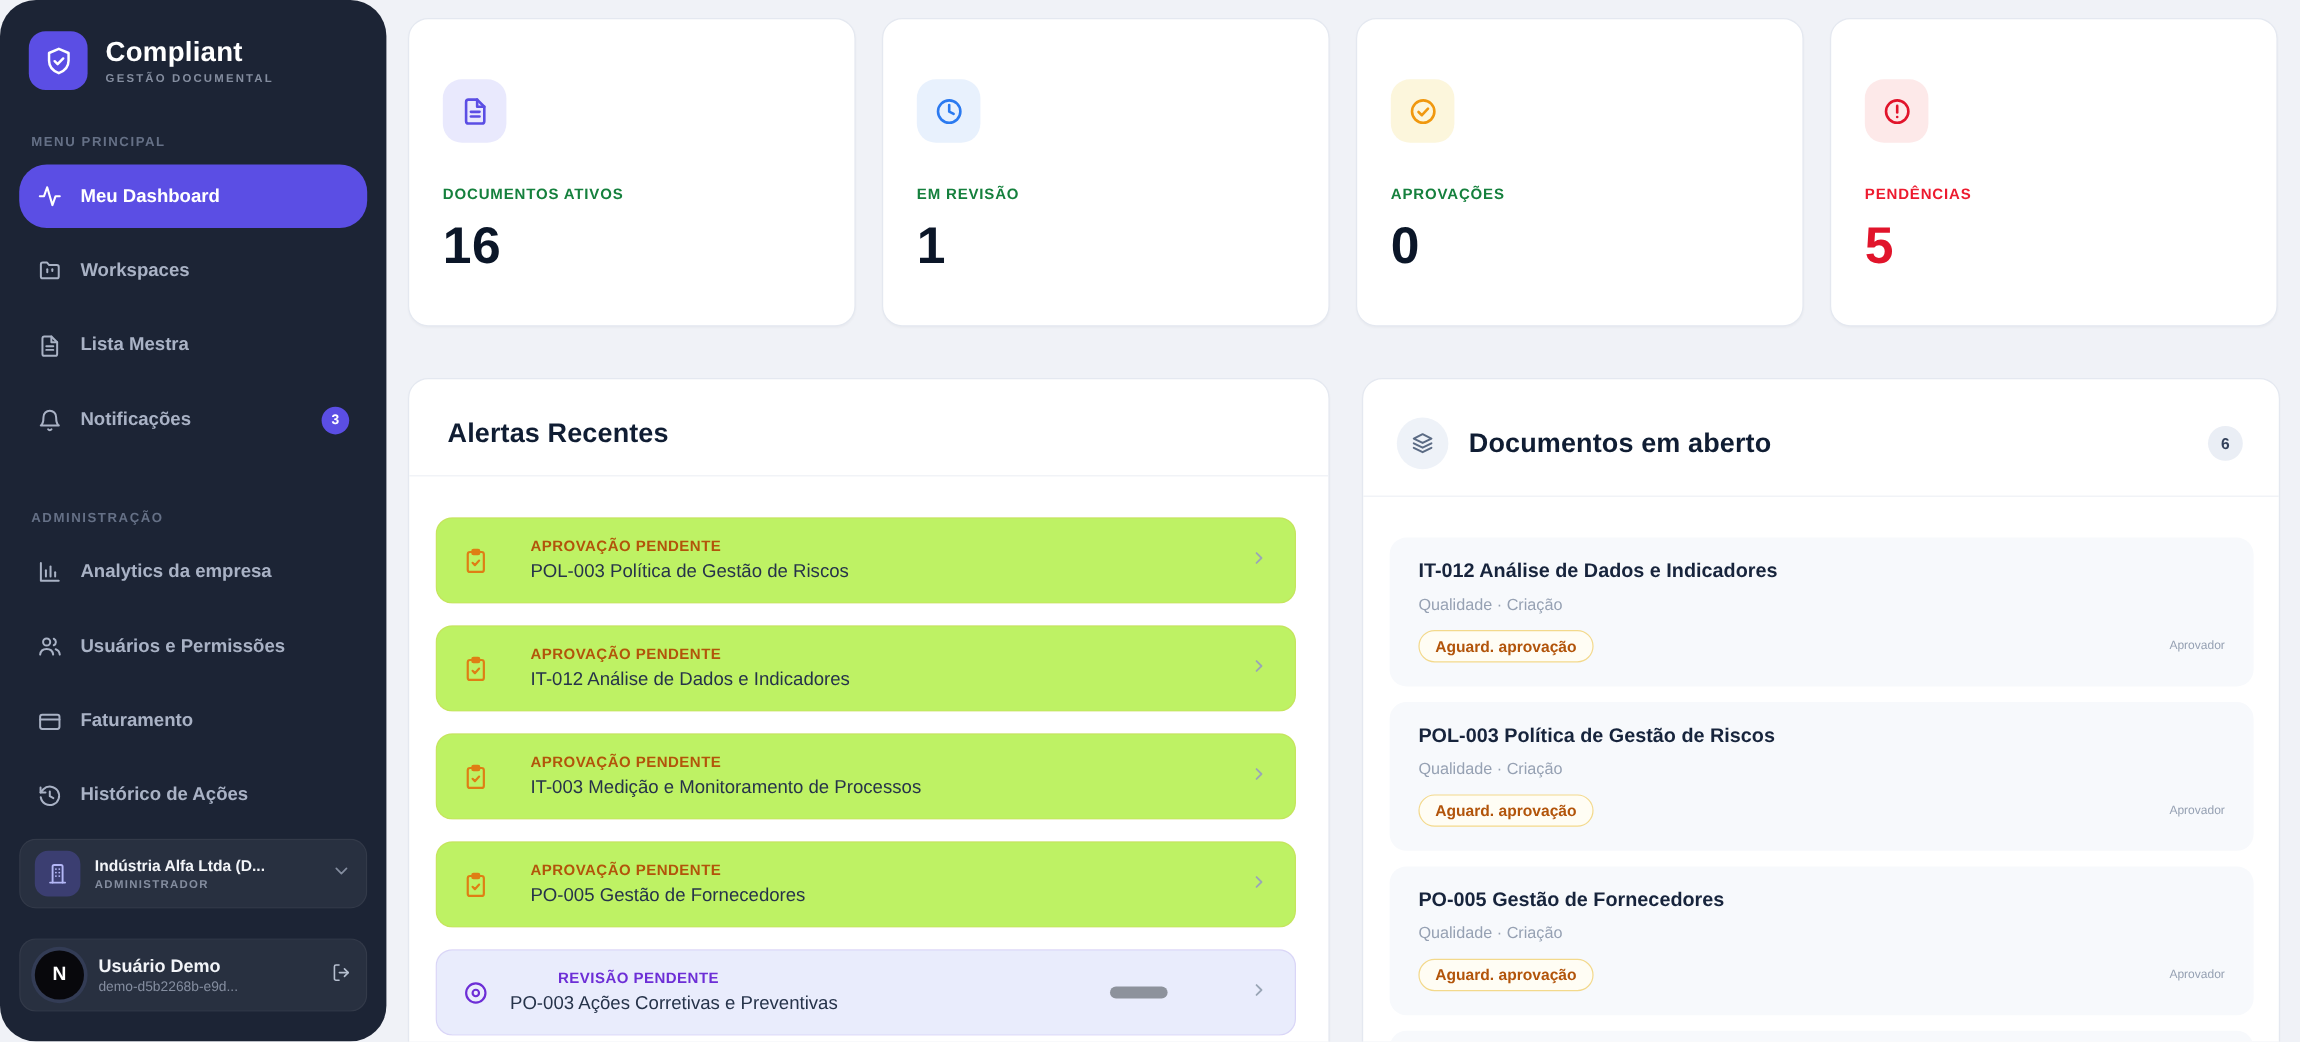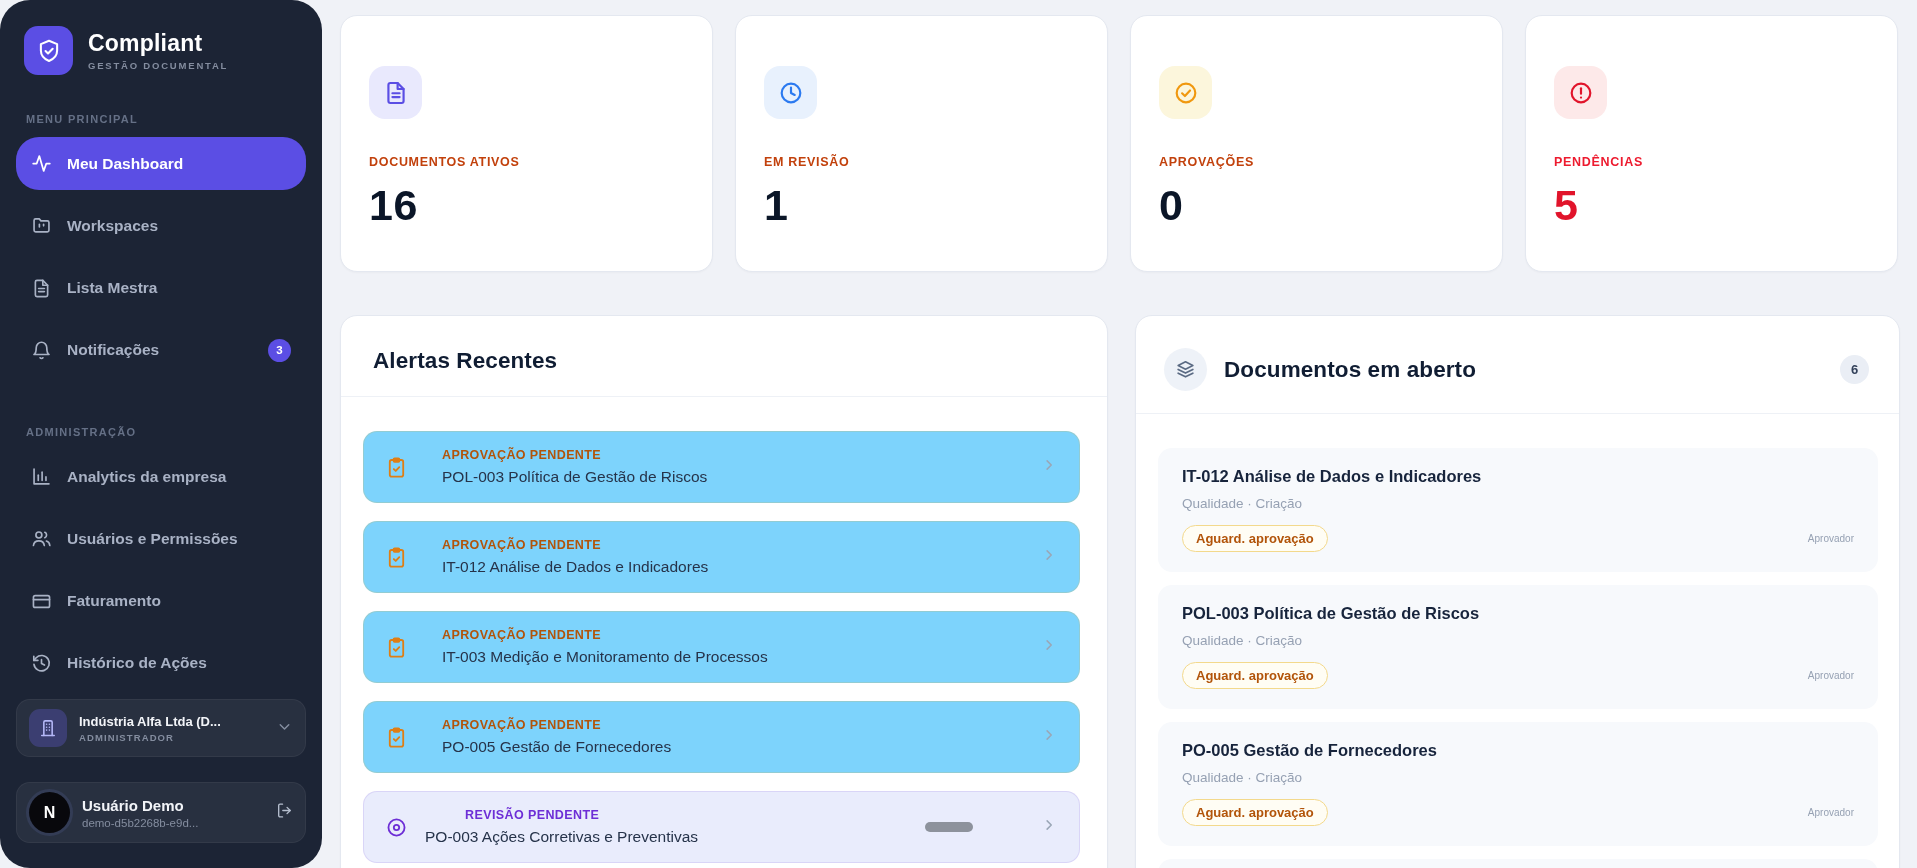--- a/index.html
+++ b/index.html
@@ -33,42 +33,42 @@
   .avatar { width:41px; height:41px; border-radius:50%; background:#08080c; color:#fff; font-size:16px; font-weight:700; display:flex; align-items:center; justify-content:center; flex:none; box-shadow:0 0 0 3px #333c55; }
   .user-name { font-size:15px; font-weight:700; color:#f2f4f8; white-space:nowrap; overflow:hidden; }
   .user-id { font-size:11.5px; color:#848d9f; margin-top:3px; white-space:nowrap; overflow:hidden; }
 
   
   .main { flex:1; padding:15px 17px 0 18px; }
   .stats { display:flex; gap:22px; }
   .stat { width:373px; height:257px; background:#fff; border:1px solid #e4e8f0; border-radius:17px; padding:50px 28px; box-shadow:0 1px 2px rgba(16,24,40,.03); }
   .stat-tile { width:53px; height:53px; border-radius:16px; display:flex; align-items:center; justify-content:center; margin-bottom:36px; }
   .stat-tile svg { width:26px; height:26px; }
-  .stat-label { font-size:12.5px; font-weight:700; letter-spacing:.7px; color:#c2410c; }
+  .stat-label { font-size:12.5px; font-weight:700; letter-spacing:.7px; color:#15803d; }
   .stat-value { font-size:43px; font-weight:800; color:#0b1628; margin-top:12px; letter-spacing:.5px; }
   .stat.s-violet .stat-tile { background:#e9e9fd; }
   .stat.s-blue   .stat-tile { background:#e8f1fd; }
   .stat.s-amber  .stat-tile { background:#fcf6dc; }
   .stat.s-red    .stat-tile { background:#fde9e9; }
   .stat.s-red .stat-label { color:#ed1b2f; }
   .stat.s-red .stat-value { color:#e1142b; }
 
   .panels { display:flex; gap:27px; margin-top:43px; }
   .panel { background:#fff; border:1px solid #e4e8f0; border-radius:17px; box-shadow:0 1px 2px rgba(16,24,40,.03); height:700px; }
   .panel-head { padding:32px 30px 22px 32px; display:flex; align-items:center; gap:17px; border-bottom:1px solid #eef1f6; }
   .panel-title { font-size:22.5px; font-weight:800; color:#101d33; letter-spacing:.1px; flex:1; }
   .alerts { width:768px; }
   .alert-list { padding:34px 27px 0 22px; }
   .alert { display:flex; align-items:center; gap:17px; height:72px; border-radius:14px; padding:0 21px; margin-bottom:18px; cursor:pointer; }
   .alert svg.lead { width:23px; height:23px; flex:none; }
   .alert .tx { flex:1; min-width:0; }
   .alert-type { font-size:12.5px; font-weight:800; letter-spacing:.4px; }
   .alert-doc { font-size:15.5px; color:#26334a; margin-top:6px; }
   .alert .chev svg { width:18px; height:18px; }
-  .alert.approval { background:#7dd3fc; border:1px solid rgba(222,180,70,.22);gap:34px; }
+  .alert.approval { background:#bef264; border:1px solid rgba(222,180,70,.22);gap:34px; }
   .alert.approval .alert-type { color:#b2540a; }
   .alert.review { background:#e9ecfc; border:1px solid rgba(109,46,214,.12); }
   .alert.review .alert-type { color:#6d2ed6;margin-left:40px; }
   .drag-pill { width:48px; height:10px; border-radius:5px; background:#8d929c; margin-right:50px; }
 
   .docs { width:765px; }
   .docs .panel-head { padding-left:28px; }
   .head-ico { width:43px; height:43px; border-radius:50%; background:#eef2f8; display:flex; align-items:center; justify-content:center; flex:none; }
   .head-ico svg { width:21px; height:21px; }
   .count-badge { width:29px; height:29px; border-radius:50%; background:#eaeef5; color:#33415a; font-size:13px; font-weight:700; display:flex; align-items:center; justify-content:center; }

